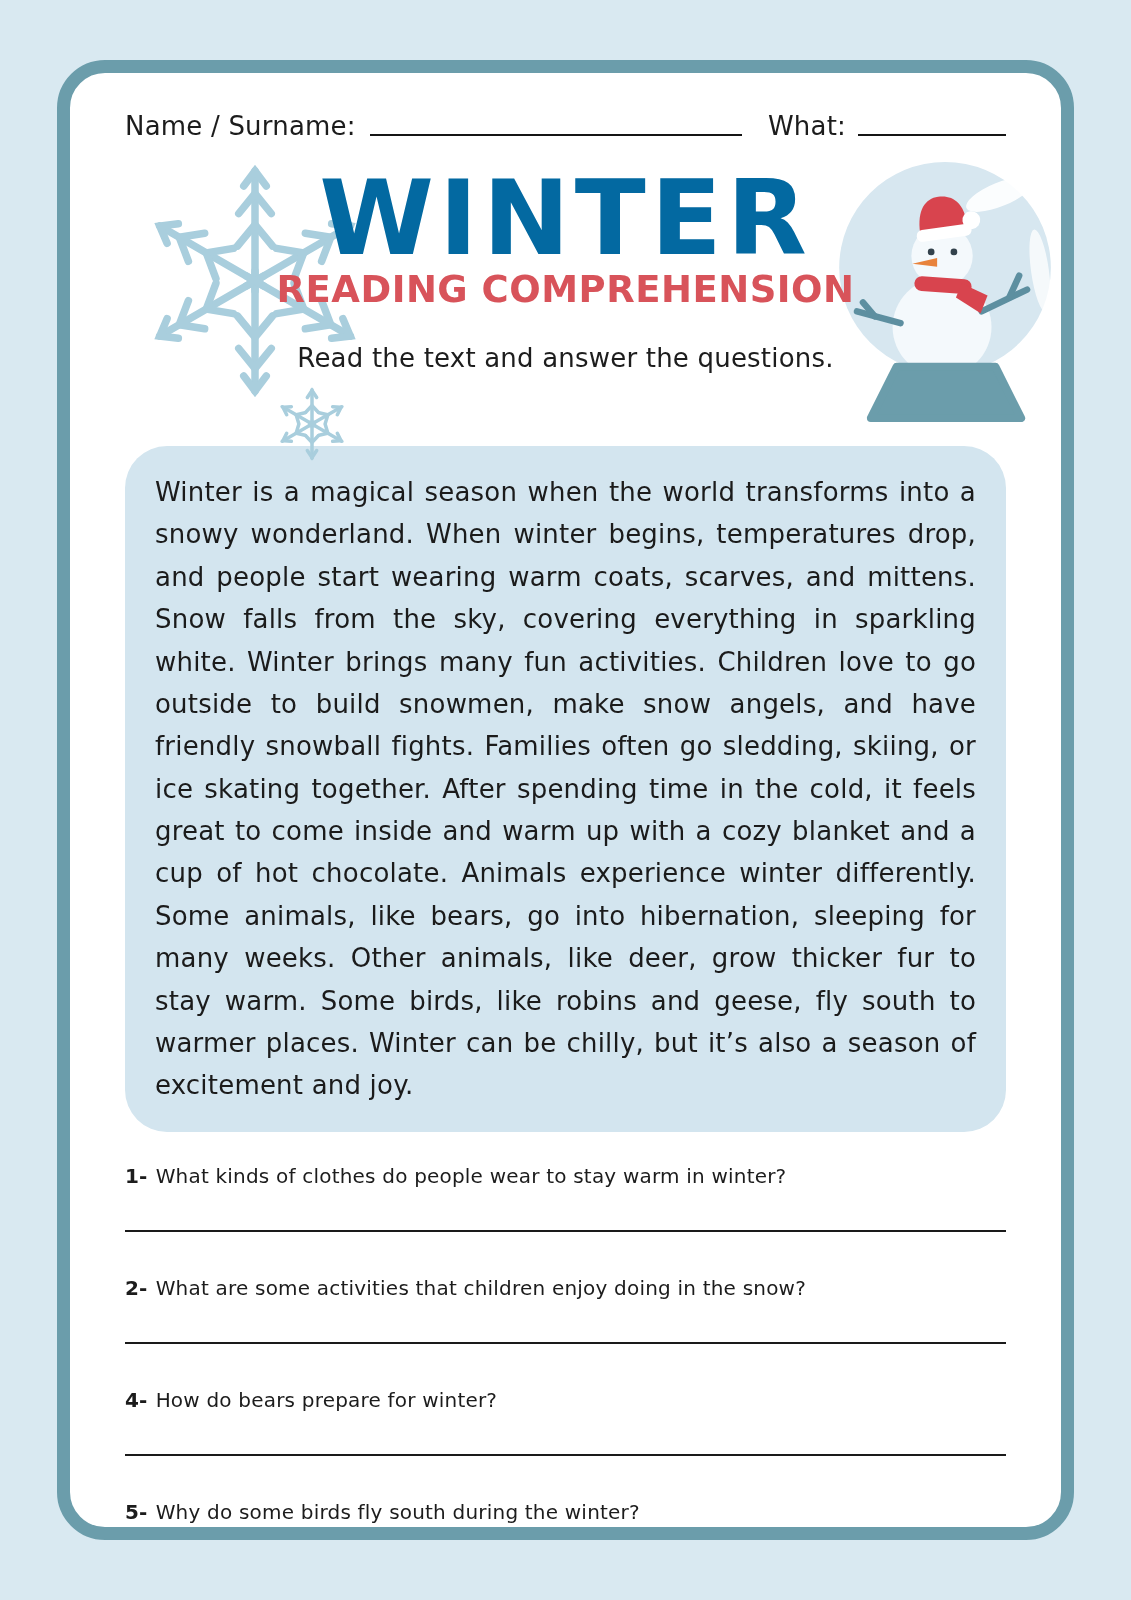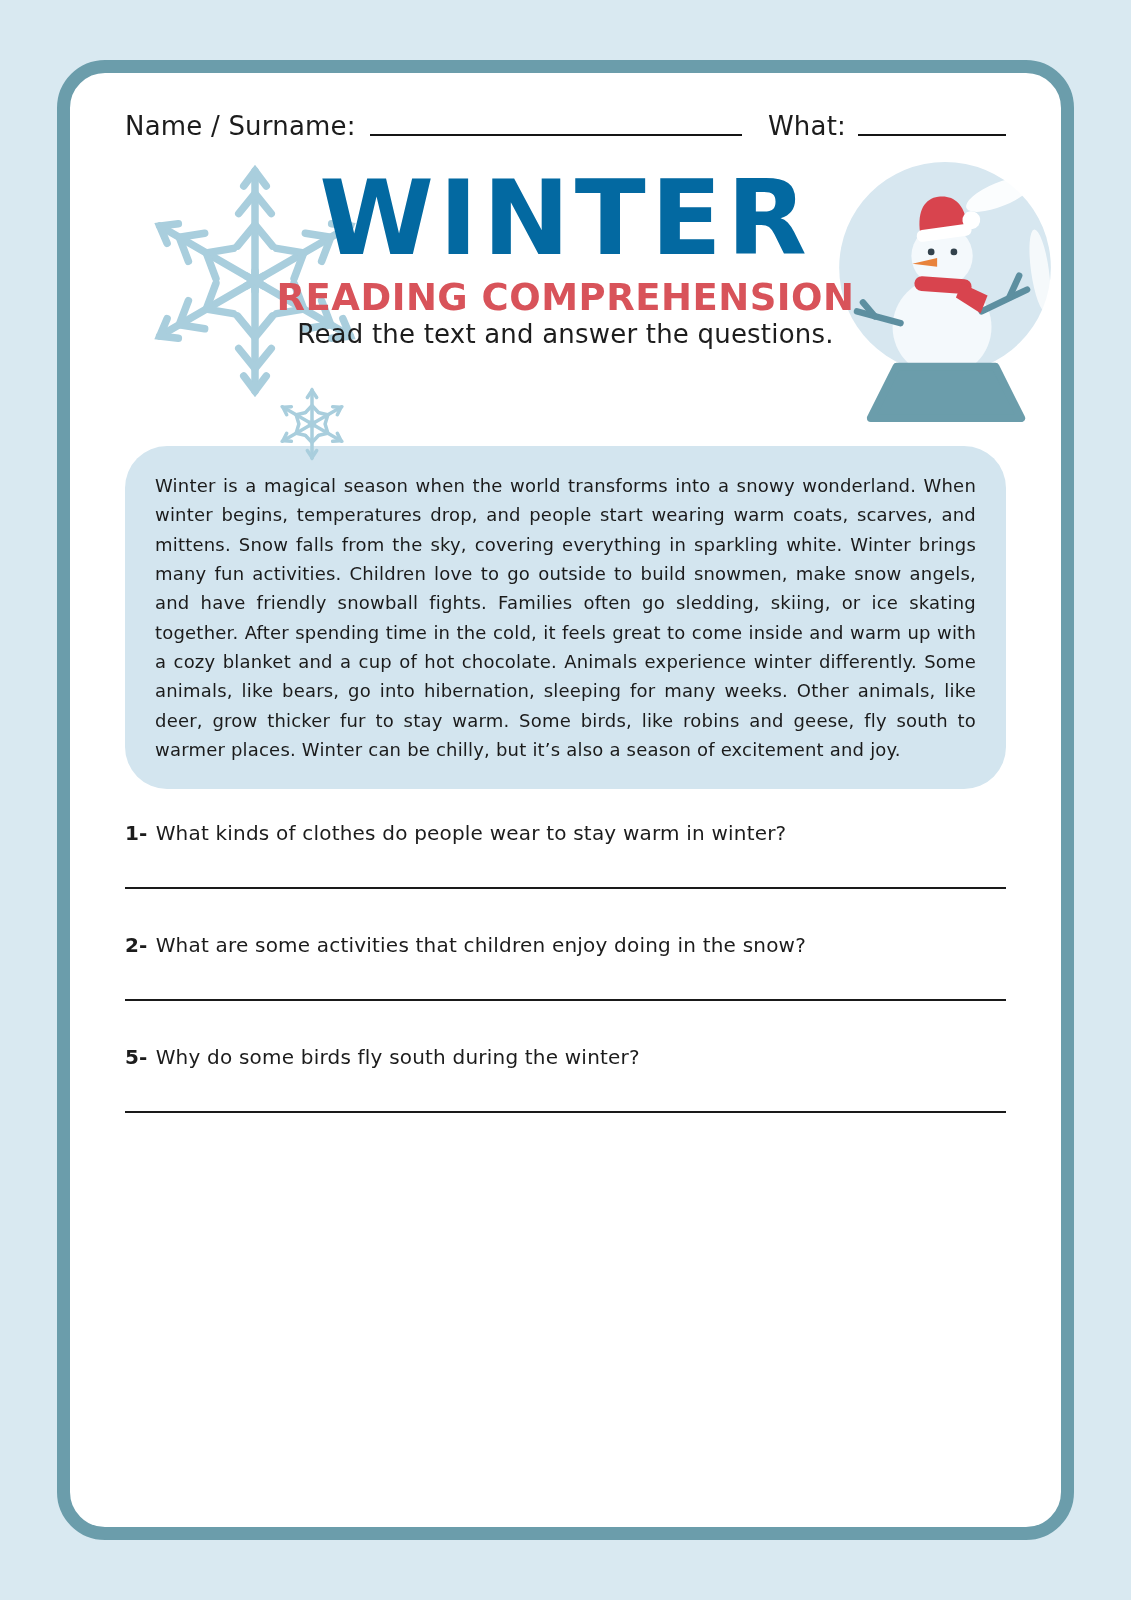--- a/index.html
+++ b/index.html
@@ -38,33 +38,33 @@
   .hero{position:relative;height:265px;margin-top:14px;}
   .snowflake-big{position:absolute;left:5px;top:-5px;}
   .snowflake-small{position:absolute;left:148px;top:228px;}
   .snow-globe{position:absolute;right:-55px;top:2px;}
   .title-group{text-align:center;padding-top:14px;position:relative;z-index:1;}
   .main-title{
     margin:0;font-size:104px;line-height:.95;font-weight:bold;
     color:#0369a1;letter-spacing:5px;
   }
   .sub-title{
-    margin-top:8px;font-size:37px;font-weight:bold;
+    font-size:37px;font-weight:bold;
     color:#d8535a;letter-spacing:.5px;
   }
   .instruction{
-    font-size:26px;color:#1d1d1d;letter-spacing:.2px;
+    margin-top:32px;font-size:26px;color:#1d1d1d;letter-spacing:.2px;
   }
   
   .passage-box{
     margin-top:26px;
     background:#d3e5ef;
     border-radius:42px;
     padding:25px 30px;
-    font-size:18px;
+    font-size:26px;
     line-height:1.63;
     text-align:justify;
     color:#1b1b1b;
     letter-spacing:.2px;
   }
   
   .questions{margin-top:32px;}
   .q + .q{margin-top:44px;}
   .q-text{font-size:20px;letter-spacing:.2px;}
   .q-num{font-weight:bold;margin-right:8px;}
@@ -222,20 +222,26 @@
       </div>
 
       <div class="q">
         <div class="q-text">
           <span class="q-num">2-</span><span>What are some activities that children enjoy doing in the snow?</span>
         </div>
         <div class="answer-line"></div>
       </div>
 
 
+      <div class="q">
+        <div class="q-text">
+          <span class="q-num">4-</span><span>How do bears prepare for winter?</span>
+        </div>
+        <div class="answer-line"></div>
+      </div>
 
       <div class="q">
         <div class="q-text">
           <span class="q-num">5-</span><span>Why do some birds fly south during the winter?</span>
         </div>
         <div class="answer-line"></div>
       </div>
 
     </div>
   </div>

